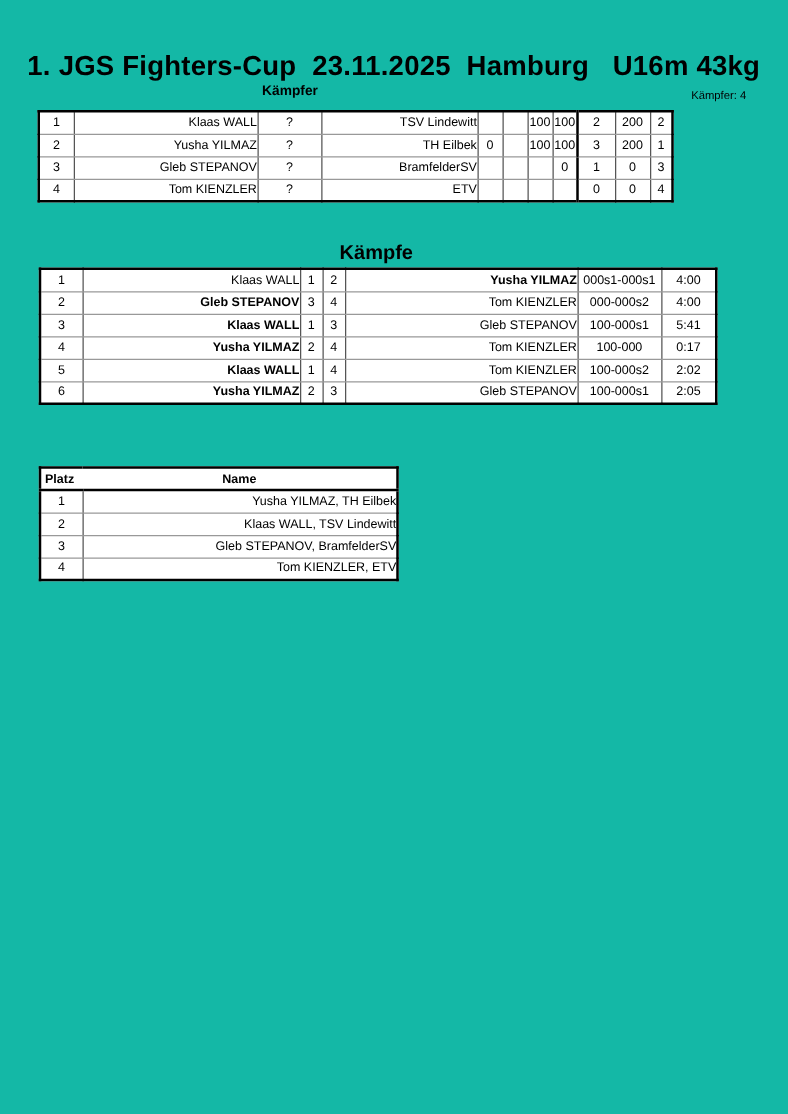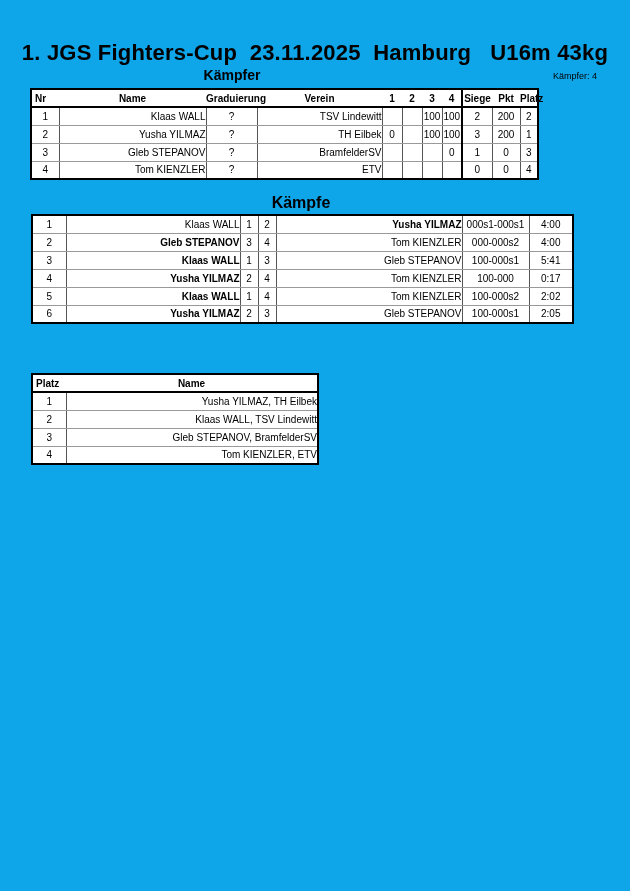--- a/index.html
+++ b/index.html
@@ -1,25 +1,25 @@
 <!DOCTYPE html>
 <html><head>
 <meta charset="utf-8">
 <style>
   * { margin:0; padding:0; box-sizing:border-box; }
   html,body { width:630px; height:891px; background:#fff; color:#000;
               font-family:"Liberation Sans", sans-serif; position:relative; }
 
-  .page { position:absolute; inset:0; width:630px; height:891px; background:#0ea5e9; overflow:hidden; }
+  .page { position:absolute; inset:0; width:630px; height:891px; background:#14b8a6; overflow:hidden; }
 
   .doc-title { position:absolute; top:40px; left:0; width:630px; text-align:center;
                font-size:22px; font-weight:bold; white-space:pre; letter-spacing:0.2px; }
 
   .sec-label { position:absolute; font-weight:bold; text-align:center; white-space:nowrap; }
-  .lbl-kaempfer   { top:67px;  left:157px; width:150px; font-size:14px; }
+  .lbl-kaempfer   { top:67px;  left:157px; width:150px; font-size:11px; }
   .lbl-kaempfe    { top:194px; left:151px; width:300px; font-size:16px; }
   .lbl-ergebnisse { top:351px; left:24px;  width:300px; font-size:12px; }
   .count-label { position:absolute; top:71px; right:33px; font-size:9px;padding-left:48px; }
 
   table { border-collapse:collapse; table-layout:fixed; position:absolute;
           border:2px solid #000; background:#fff; }
   td, th { font-size:10px; vertical-align:middle; overflow:hidden; white-space:nowrap;
            padding:0; height:18px; }
   th { font-weight:bold; overflow:visible; border-bottom:2px solid #000; text-align:center; }
   td { border-left:1px solid #555; border-right:1px solid #555;
@@ -54,33 +54,20 @@
         <col style="width:125px">
       <col style="width:20px">
         <col style="width:20px">
         <col style="width:20px">
         <col style="width:20px">
       <col style="width:30px">
         <col style="width:28px">
         <col style="width:18px">
     </colgroup>
     <tbody>
-        <tr>
-      <th class="hl nosep">Nr</th>
-      <th class="nosep">Name</th>
-      <th class="nosep">Graduierung</th>
-      <th class="nosep">Verein</th>
-      <th class="nosep">1</th>
-      <th class="nosep">2</th>
-      <th class="nosep">3</th>
-      <th class="nosep">4</th>
-      <th class="nosep thick-sep">Siege</th>
-      <th class="nosep">Pkt</th>
-      <th class="nosep">Platz</th>
-    </tr>
     <tr>
       <td class="ac">1</td>
       <td class="al">Klaas WALL</td>
       <td class="ac">?</td>
       <td class="al">TSV Lindewitt</td>
       <td class="ac"></td>
       <td class="ac"></td>
       <td class="ac">100</td>
       <td class="ac">100</td>
       <td class="ac thick-sep">2</td>

